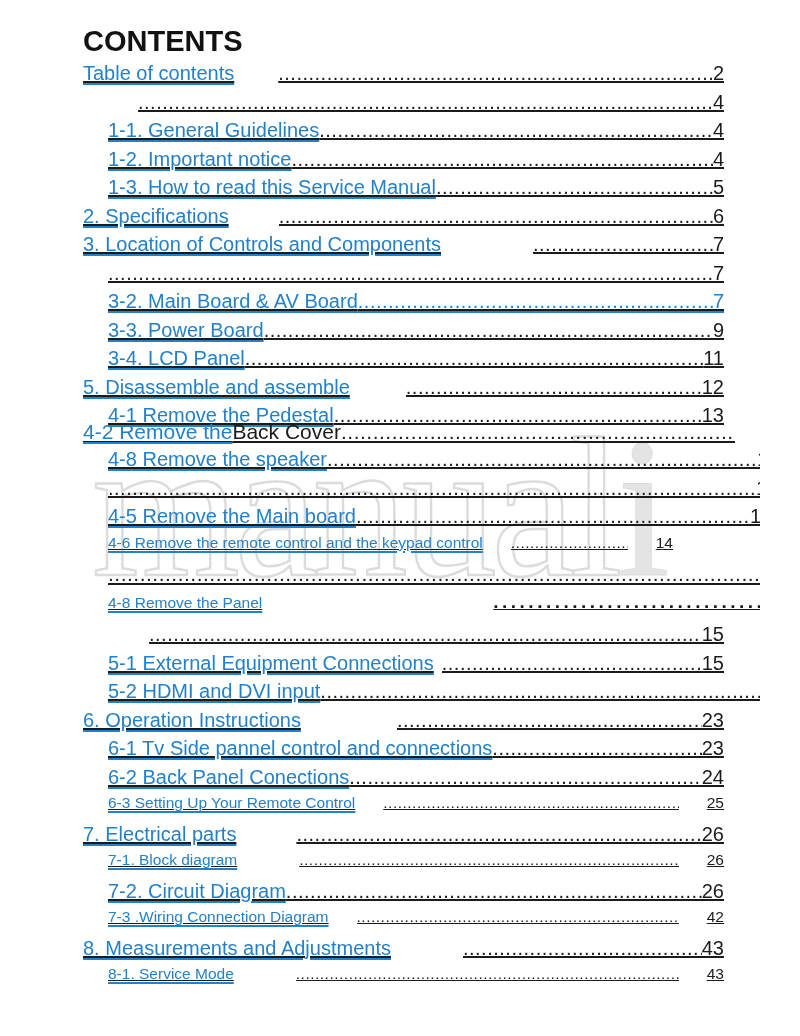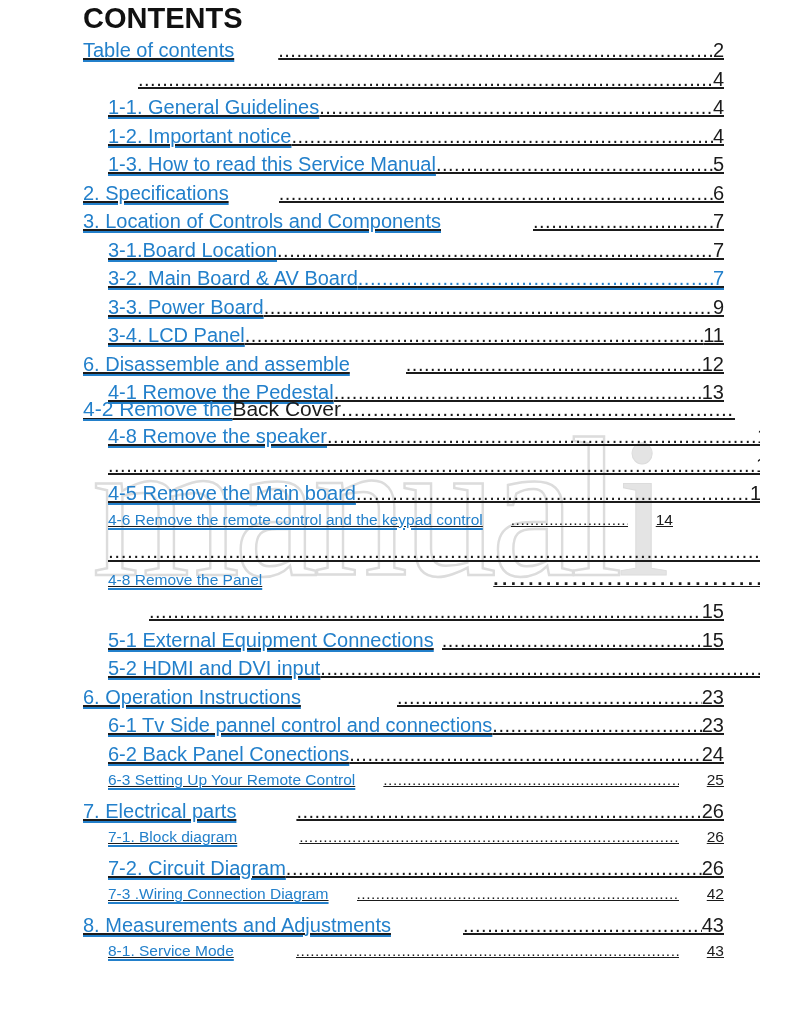--- a/index.html
+++ b/index.html
@@ -7,21 +7,21 @@
     --ink:#1b1b1b;
     --wm-stroke:#dcdcdc;
     --wm-fill:#e4e4e4;
   }
   *{box-sizing:border-box;}
   html,body{margin:0;padding:0;}
   body{
     width:800px;height:1036px;background:#ffffff;overflow:hidden;position:relative;
     font-family:"Liberation Sans","DejaVu Sans",sans-serif;color:var(--ink);
   }
-  .doc{position:absolute;inset:0;padding:3px 0 0 83px;z-index:2;}
+  .doc{position:absolute;inset:0;padding:26px 0 0 83px;z-index:2;}
   h1.title{
     margin:0 0 6px 0;font-size:29px;line-height:30px;font-weight:bold;color:#111;
   }
   #toc{position:relative;z-index:2;}
   .row{
     display:flex;align-items:baseline;height:28.5px;width:641px;
     white-space:nowrap;font-size:20px;position:relative;z-index:2;text-decoration:underline;
   }
   .row.lvl1{margin-left:25px;width:616px;}
   .row.edge{width:677px;}
@@ -120,21 +120,20 @@
   <div class="row lvl0">
     <a class="link">3. Location of Controls and Components</a>
 
     <span class="gap" style="width: 92px;"></span>
     <span class="dots">....................................................................................................................................................................................................................................................................</span>
 
     <span class="page">7</span>
   </div>
 
   <div class="row lvl1">
-    <a class="link">3-1.Board Location</a>
 
     <span class="dots">....................................................................................................................................................................................................................................................................</span>
 
     <span class="page">7</span>
   </div>
 
   <div class="row lvl1 linkall">
     <a class="link">3-2. Main Board &amp; AV Board</a>
 
     <span class="dots">....................................................................................................................................................................................................................................................................</span>
@@ -152,21 +151,21 @@
 
   <div class="row lvl1">
     <a class="link">3-4. LCD Panel</a>
 
     <span class="dots">....................................................................................................................................................................................................................................................................</span>
 
     <span class="page">11</span>
   </div>
 
   <div class="row lvl0">
-    <a class="link">6. Disassemble and assemble</a>
+    <a class="link">5. Disassemble and assemble</a>
 
     <span class="gap" style="width: 56px;"></span>
     <span class="dots">....................................................................................................................................................................................................................................................................</span>
 
     <span class="page">12</span>
   </div>
 
   <div class="row lvl1">
     <a class="link">4-1 Remove the Pedestal</a>
 

